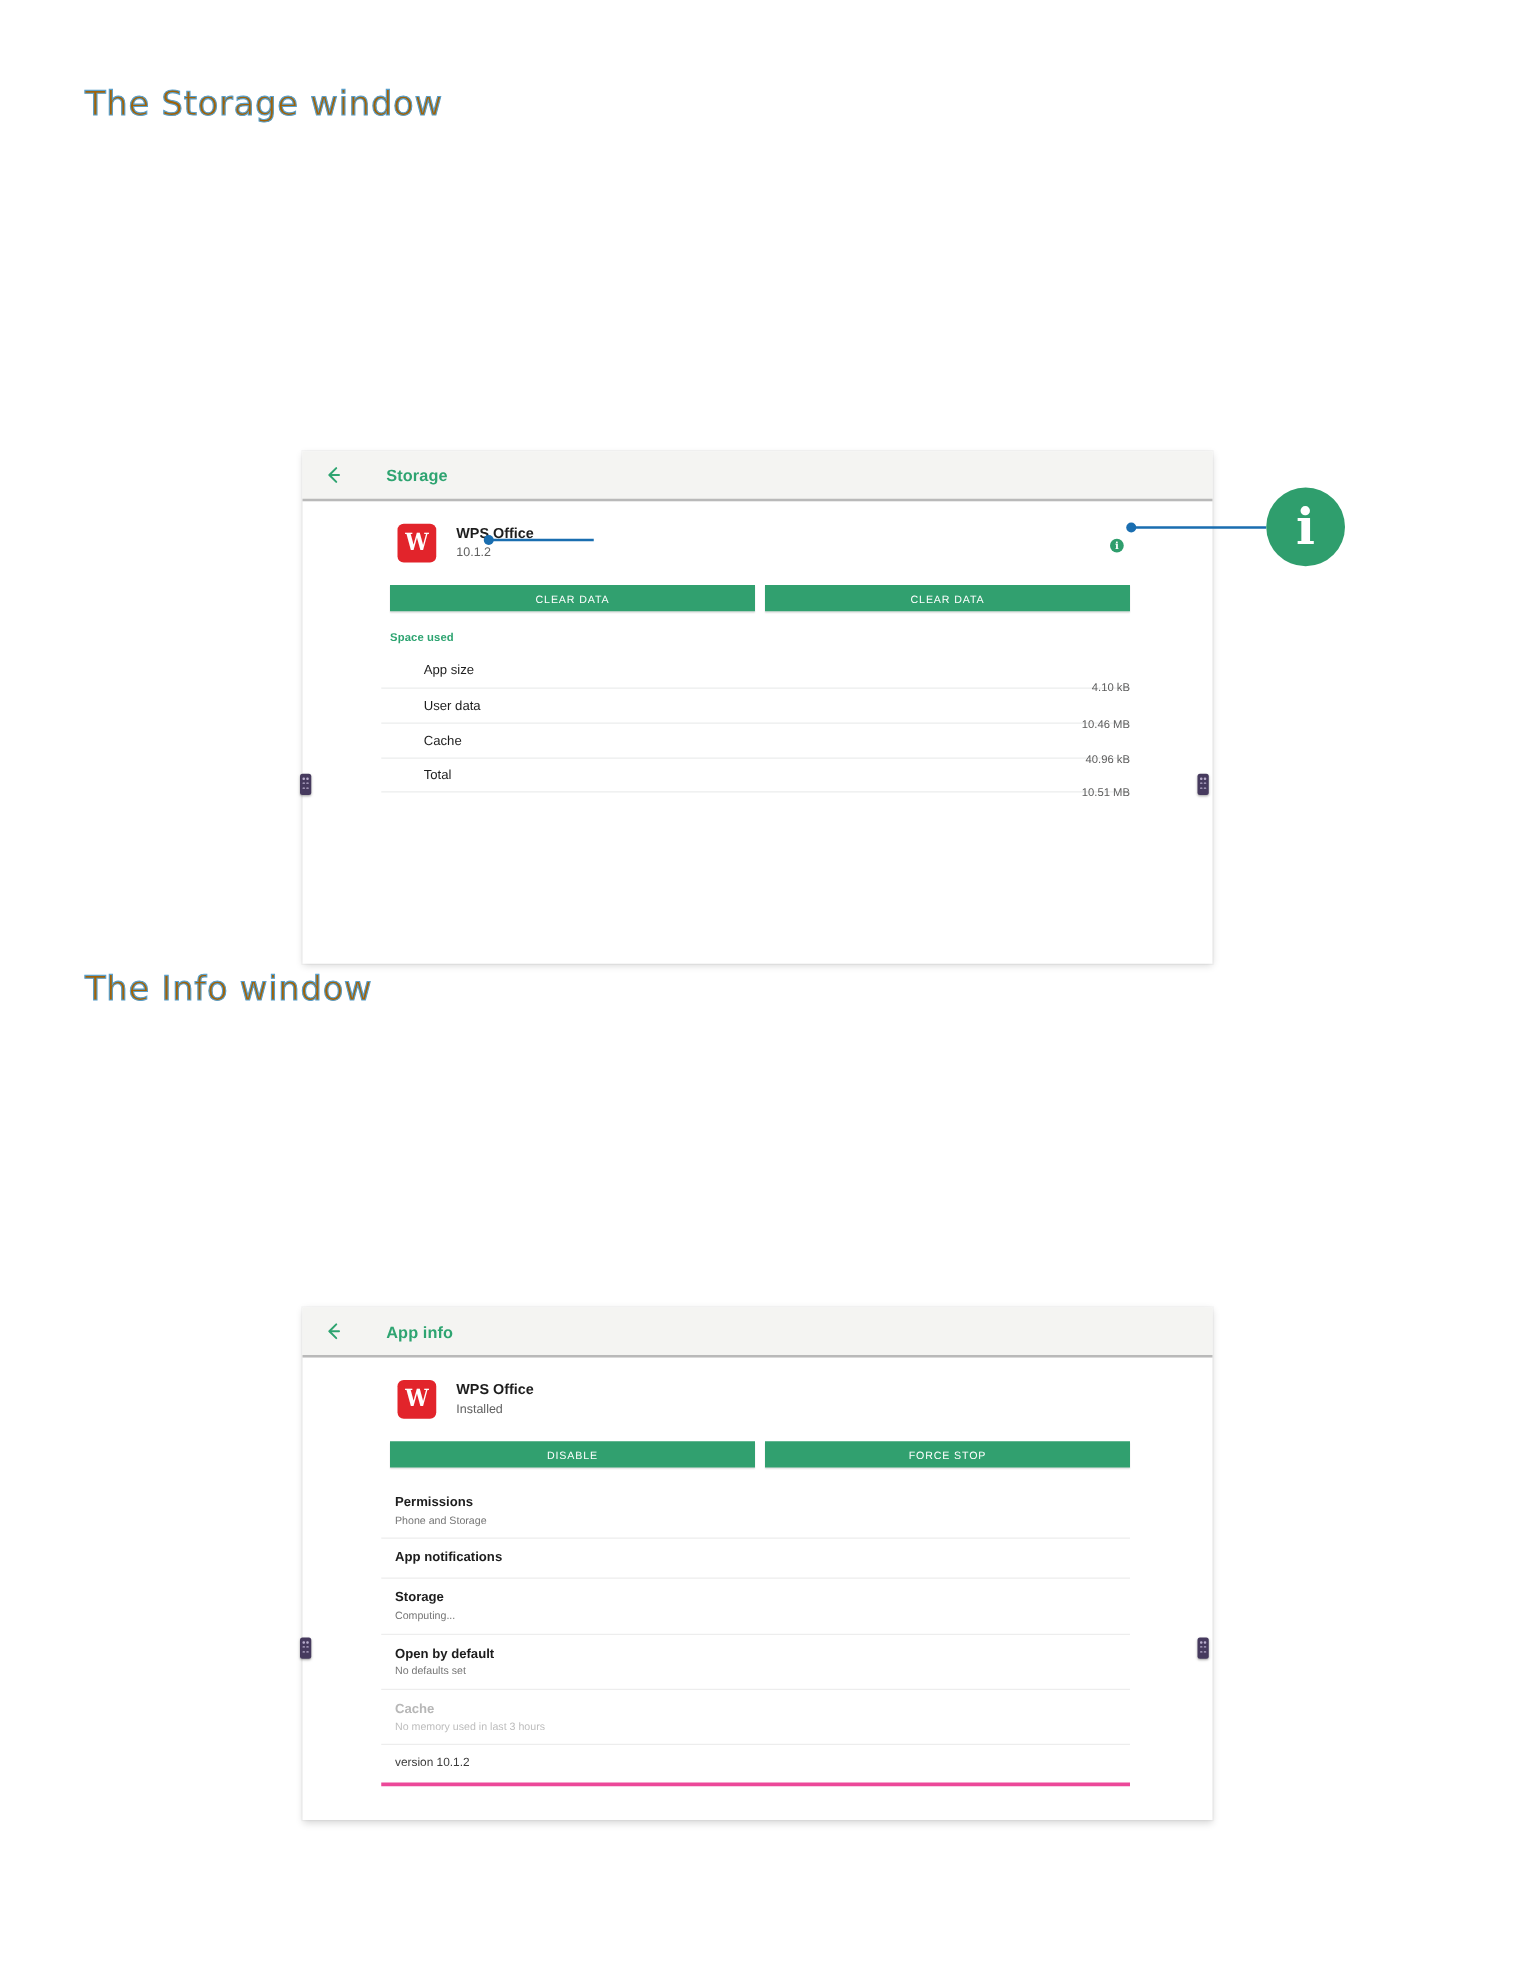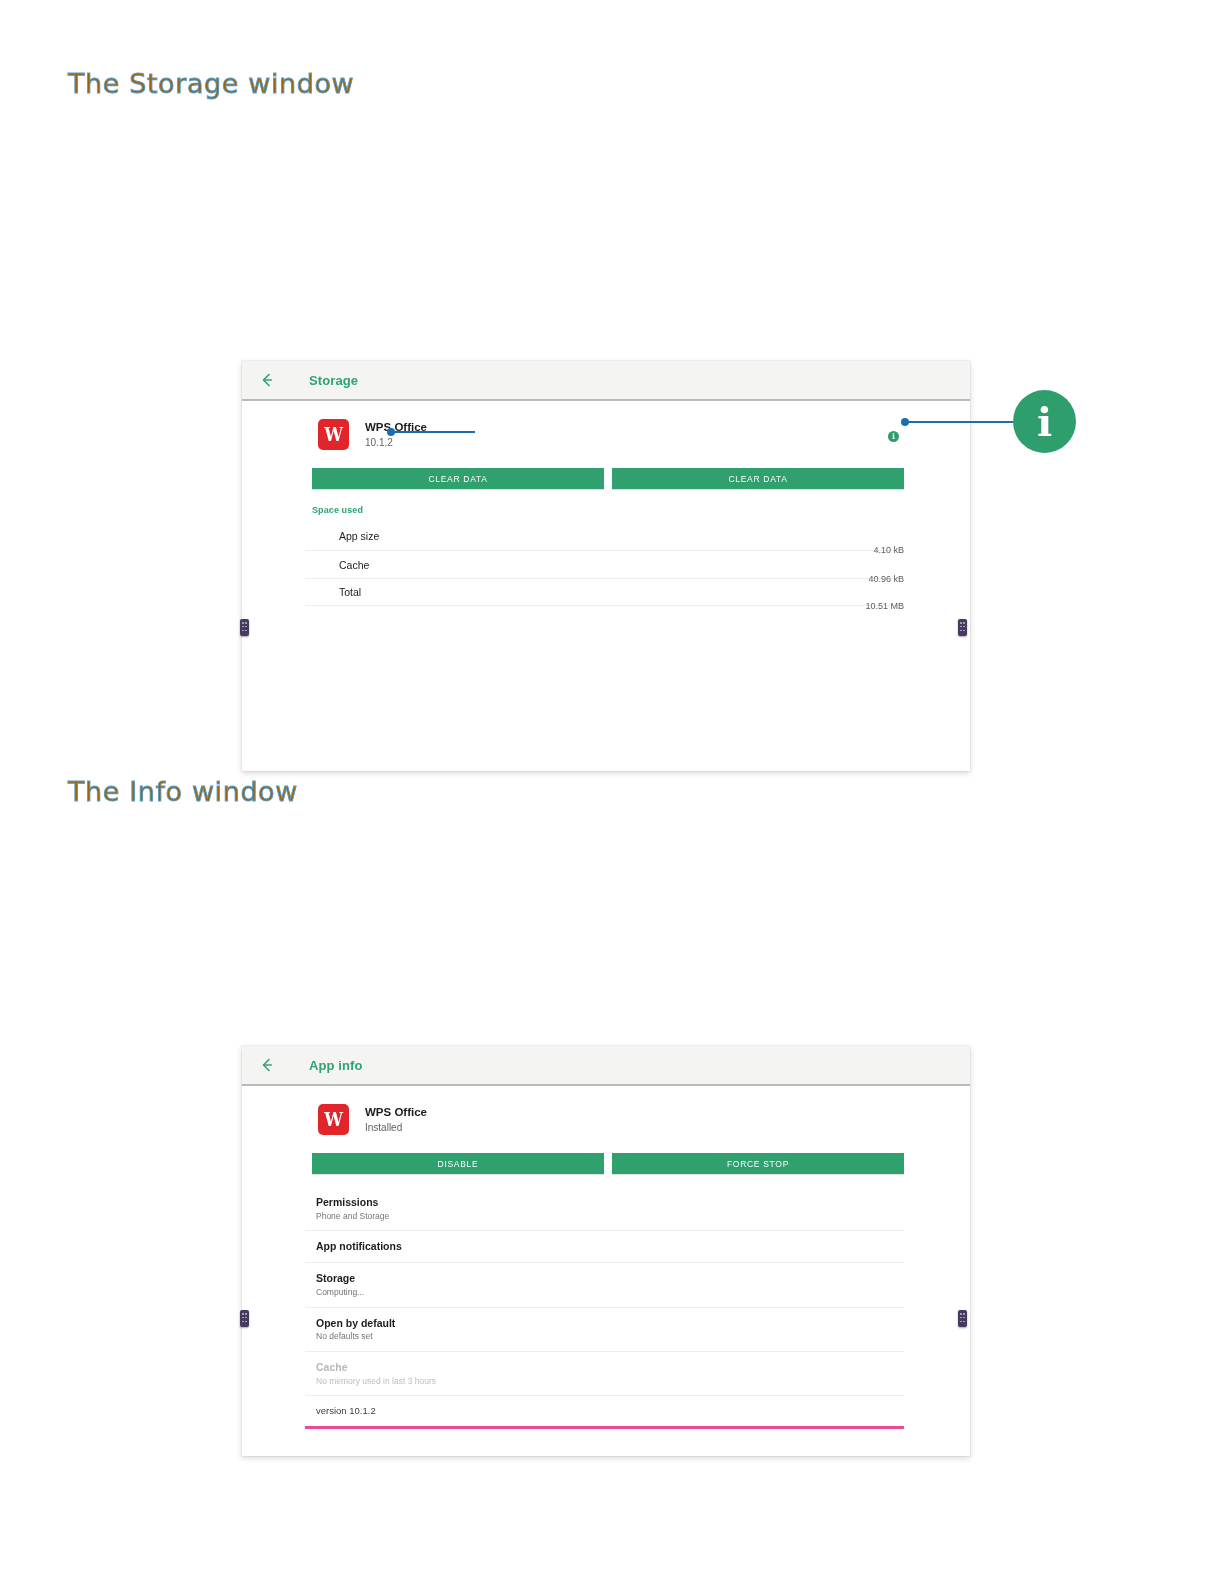--- a/index.html
+++ b/index.html
@@ -295,20 +295,24 @@
   </div>
 
   <div class="space-used-label">Space used</div>
 
   <div class="storage-table">
     <div class="storage-row">
       <span class="cell-label">App size</span>
       <span class="cell-value">4.10 kB</span>
     </div>
     <div class="storage-row">
+      <span class="cell-label">User data</span>
+      <span class="cell-value">10.46 MB</span>
+    </div>
+    <div class="storage-row">
       <span class="cell-label">Cache</span>
       <span class="cell-value">40.96 kB</span>
     </div>
     <div class="storage-row">
       <span class="cell-label">Total</span>
       <span class="cell-value">10.51 MB</span>
     </div>
   </div>
 </div>
 

